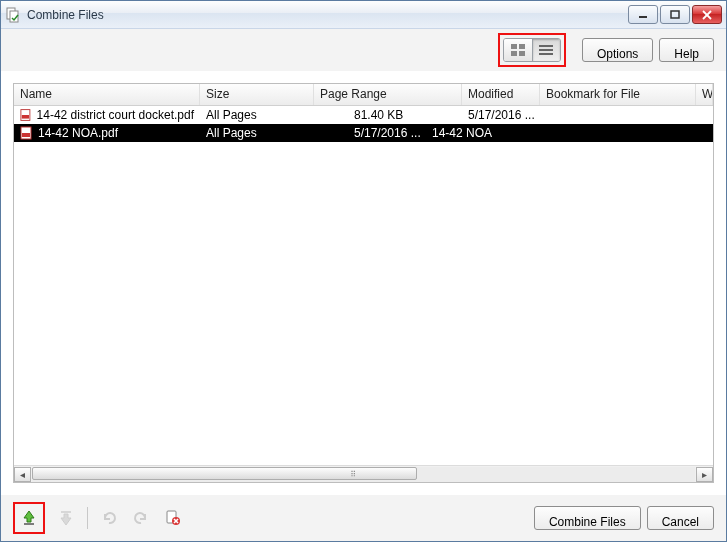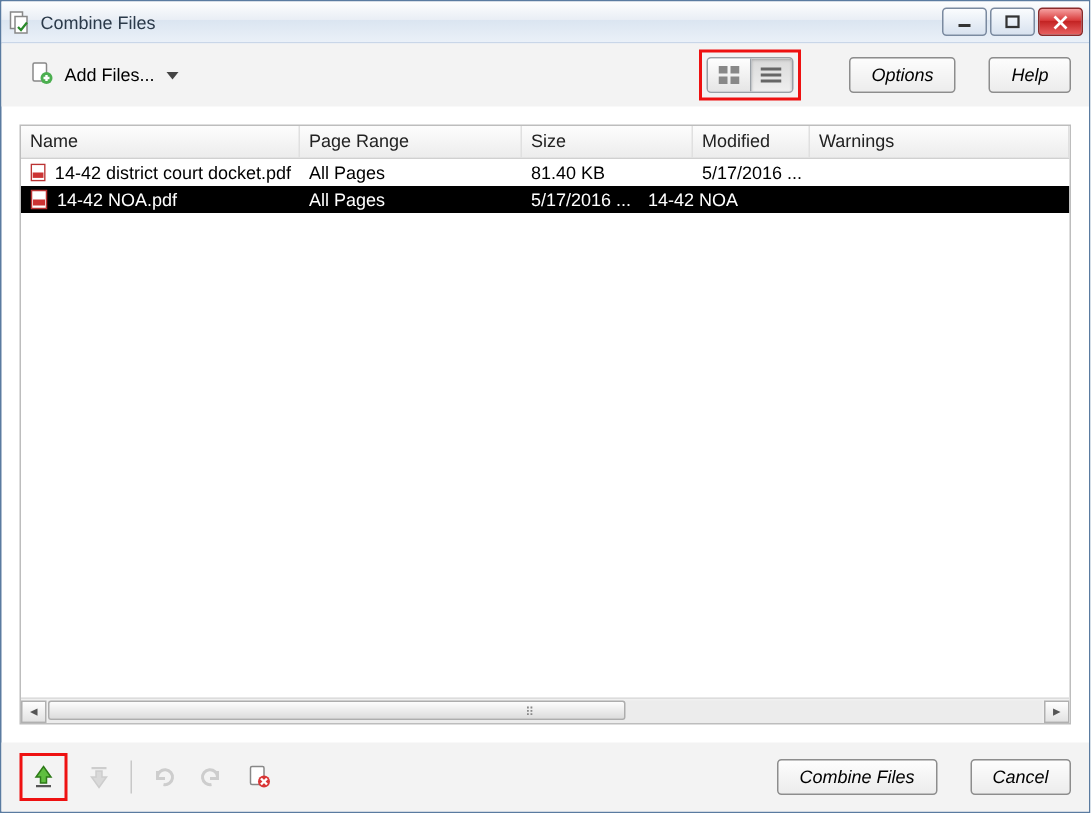--- a/index.html
+++ b/index.html
@@ -14,21 +14,21 @@
 .winbtn svg { pointer-events:none; }
 
 .toolbar { height: 42px; display: flex; align-items: center; padding: 0 12px; background: #f3f3f3; }
 .addbtn { display: flex; align-items: center; gap: 6px; padding: 4px 6px; cursor: pointer; border-radius:3px; }
 .spacer { flex: 1; }
 .viewtoggle-wrap { border: 2px solid #e11; padding: 3px; margin-right: 10px; }
 .viewtoggle { display: flex; border: 1px solid #9aa0a6; border-radius:3px; overflow:hidden; }
 .viewbtn { width: 28px; height: 22px; background: linear-gradient(#fefefe,#e5e5e5); display:flex;align-items:center;justify-content:center; cursor:pointer; }
 .viewbtn.active { background: linear-gradient(#d9d9d9,#efefef); box-shadow: inset 0 1px 2px rgba(0,0,0,.25); }
 .viewbtn + .viewbtn { border-left:1px solid #9aa0a6; }
-.btn { height: 24px; padding: 0 14px; background: linear-gradient(#fdfdfd,#ececec); border:1px solid #8d8d8d; border-radius:3px; cursor:pointer; display:flex;align-items:center;justify-content:center; margin-left: 22px; font-style: italic; }
+.btn { height: 24px; padding: 0 14px; background: linear-gradient(#fdfdfd,#ececec); border:1px solid #8d8d8d; border-radius:3px; cursor:pointer; display:flex;align-items:flex-end;justify-content:center; margin-left: 6px; }
 
 .listarea { flex:1; margin: 12px 12px; border:1px solid #bdbdbd; background:#fff; display:flex; flex-direction:column; overflow:hidden; position:relative; }
 .colheaders { display:flex; height: 22px; background: linear-gradient(#fdfdfd,#ececec); border-bottom:1px solid #d0d0d0; }
 .colh { padding: 3px 6px; border-right:1px solid #e0e0e0; color:#222; white-space:nowrap; overflow:hidden; cursor:pointer; }
 .c-name{width:186px} .c-range{width:148px} .c-size{width:114px} .c-mod{width:78px} .c-book{width:156px} .c-warn{flex:1}
 .rows { flex:1; overflow:hidden; }
 .row { display:flex; height:18px; align-items:center; }
 .row.selected { background:#000000; color:#fff; }
 .cell { padding: 0 6px; white-space:nowrap; overflow:hidden; display:flex;align-items:center; gap:4px;text-align:center; }
 .pdficon { width:14px; height:14px; }
@@ -76,32 +76,20 @@
       <div class="winbtn close">
           <svg width="10" height="10">
             <line x1="1" y1="1" x2="9" y2="9" stroke="#fff" stroke-width="1.8"></line>
             <line x1="9" y1="1" x2="1" y2="9" stroke="#fff" stroke-width="1.8"></line>
           </svg>
         </div>
     </div>
   </div>
 
   <div class="toolbar">
-    <div class="addbtn">
-      <span>
-        <svg width="18" height="18" viewBox="0 0 18 18">
-            <rect x="3" y="2" width="9" height="12" rx="1" fill="#fff" stroke="#888"></rect>
-            <circle cx="12" cy="12" r="4" fill="#4caf50"></circle>
-            <line x1="12" y1="10" x2="12" y2="14" stroke="#fff" stroke-width="1.6"></line>
-            <line x1="10" y1="12" x2="14" y2="12" stroke="#fff" stroke-width="1.6"></line>
-          </svg>
-      </span>
-      <span>Add Files...</span>
-      <span class="tri"></span>
-    </div>
     <div class="spacer"></div>
     <div class="viewtoggle-wrap">
       <div class="viewtoggle">
         <div class="viewbtn">
           <svg width="14" height="12">
               <rect x="0" y="0" width="6" height="5" fill="#888"></rect>
               <rect x="8" y="0" width="6" height="5" fill="#888"></rect>
               <rect x="0" y="7" width="6" height="5" fill="#888"></rect>
               <rect x="8" y="7" width="6" height="5" fill="#888"></rect>
             </svg>
@@ -119,23 +107,24 @@
         <span>Options</span>
       </div>
     <div class="btn">
         <span>Help</span>
       </div>
   </div>
 
   <div class="listarea">
     <div class="colheaders">
       <div class="colh c-name">Name</div>
+      <div class="colh c-size">Size</div>
       <div class="colh c-range">Page Range</div>
-      <div class="colh c-size">Size</div>
       <div class="colh c-mod">Modified</div>
+      <div class="colh c-book">Bookmark for File</div>
       <div class="colh c-warn">Warnings</div>
     </div>
     <div class="rows" id="rows">
         <div class="row">
           <div class="cell c-name">
             <svg class="pdficon" viewBox="0 0 14 14">
               <rect x="1" y="1" width="10" height="12" fill="#fff" stroke="#b33"></rect>
               <rect x="2" y="7" width="8" height="4" fill="#c33"></rect>
             </svg>
             <span>14-42 district court docket.pdf</span>

